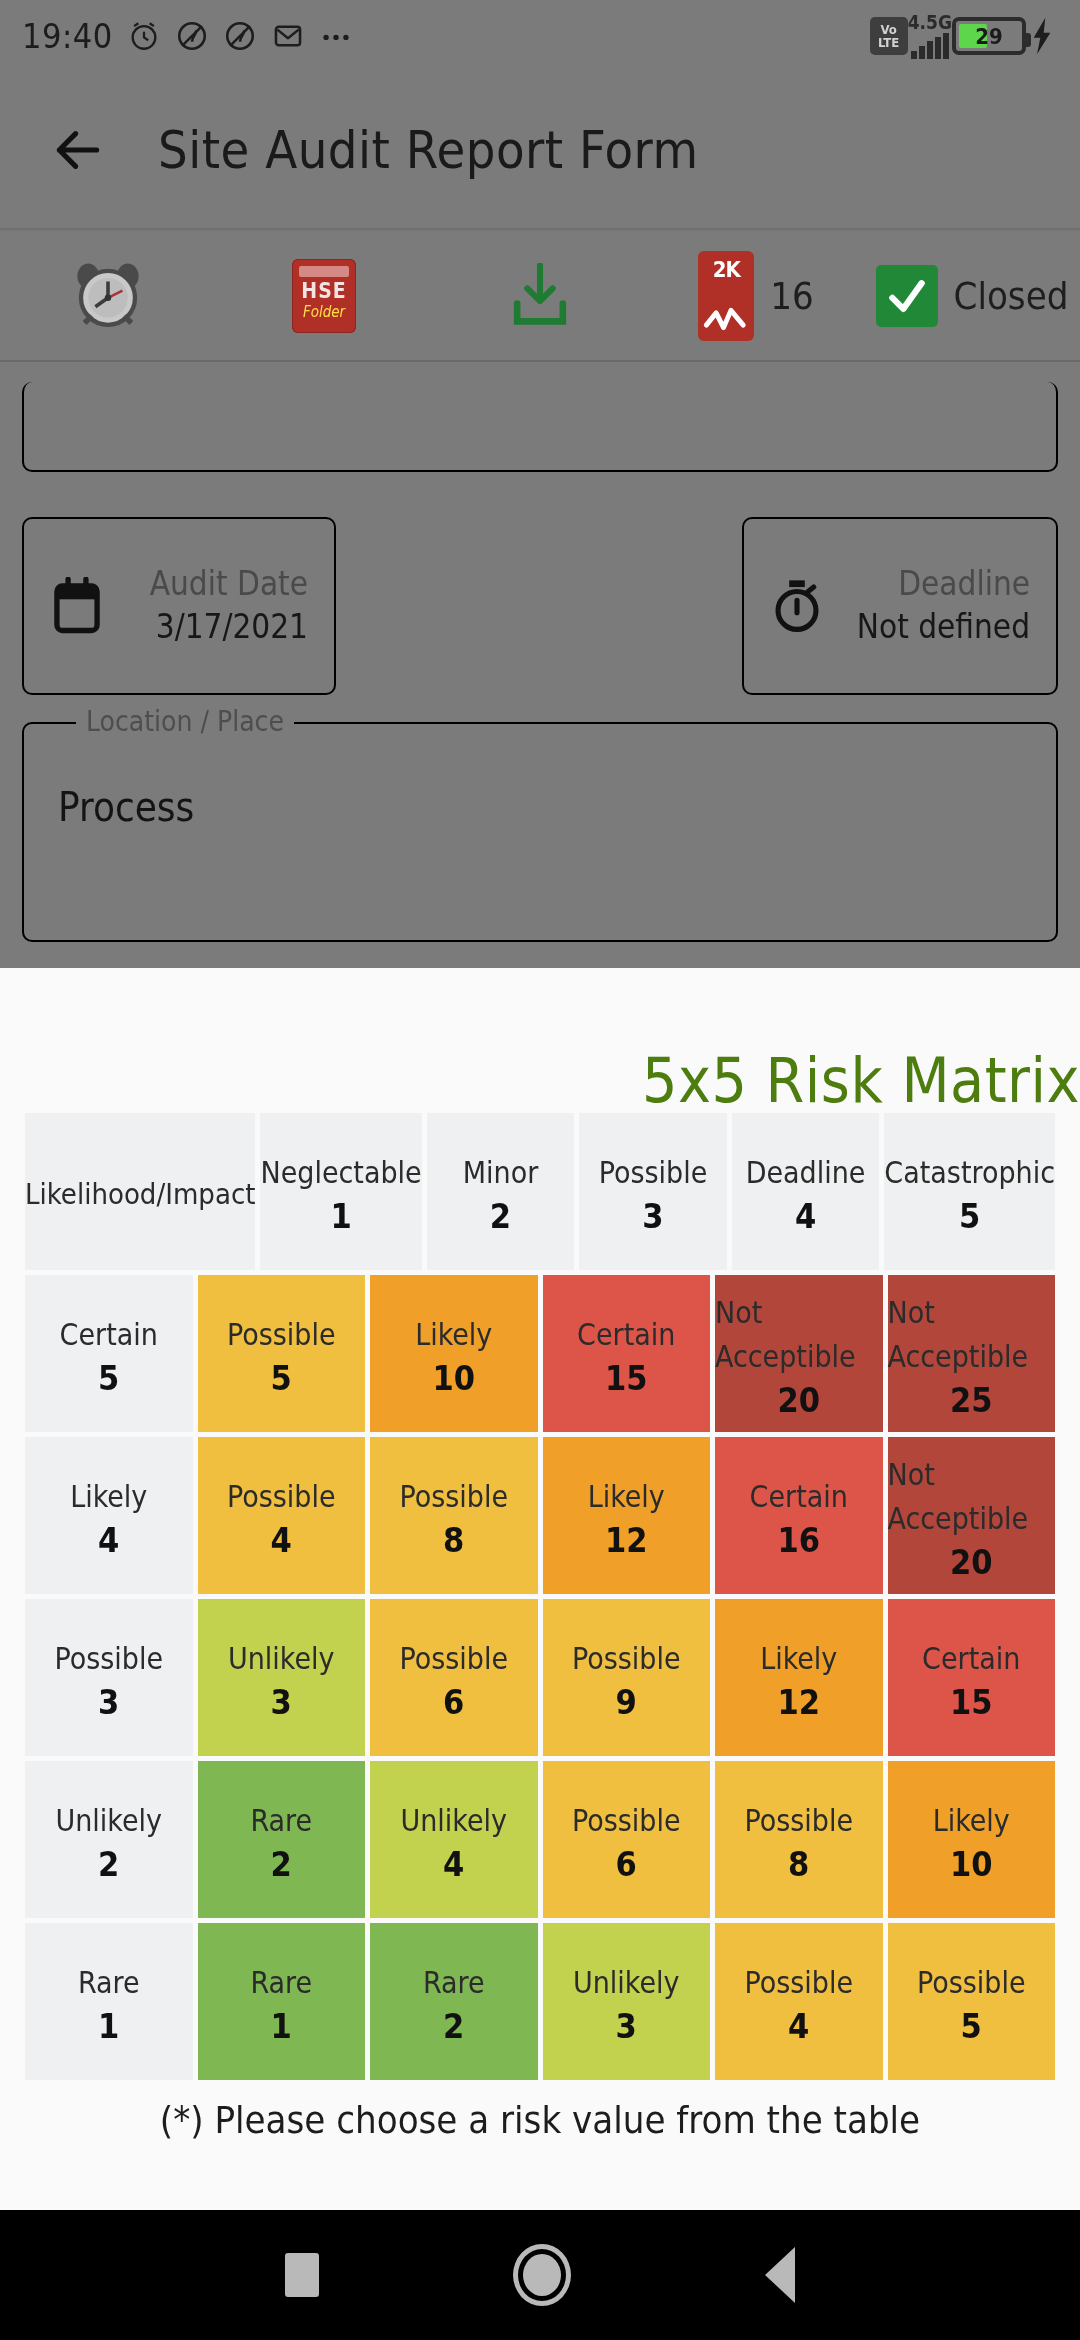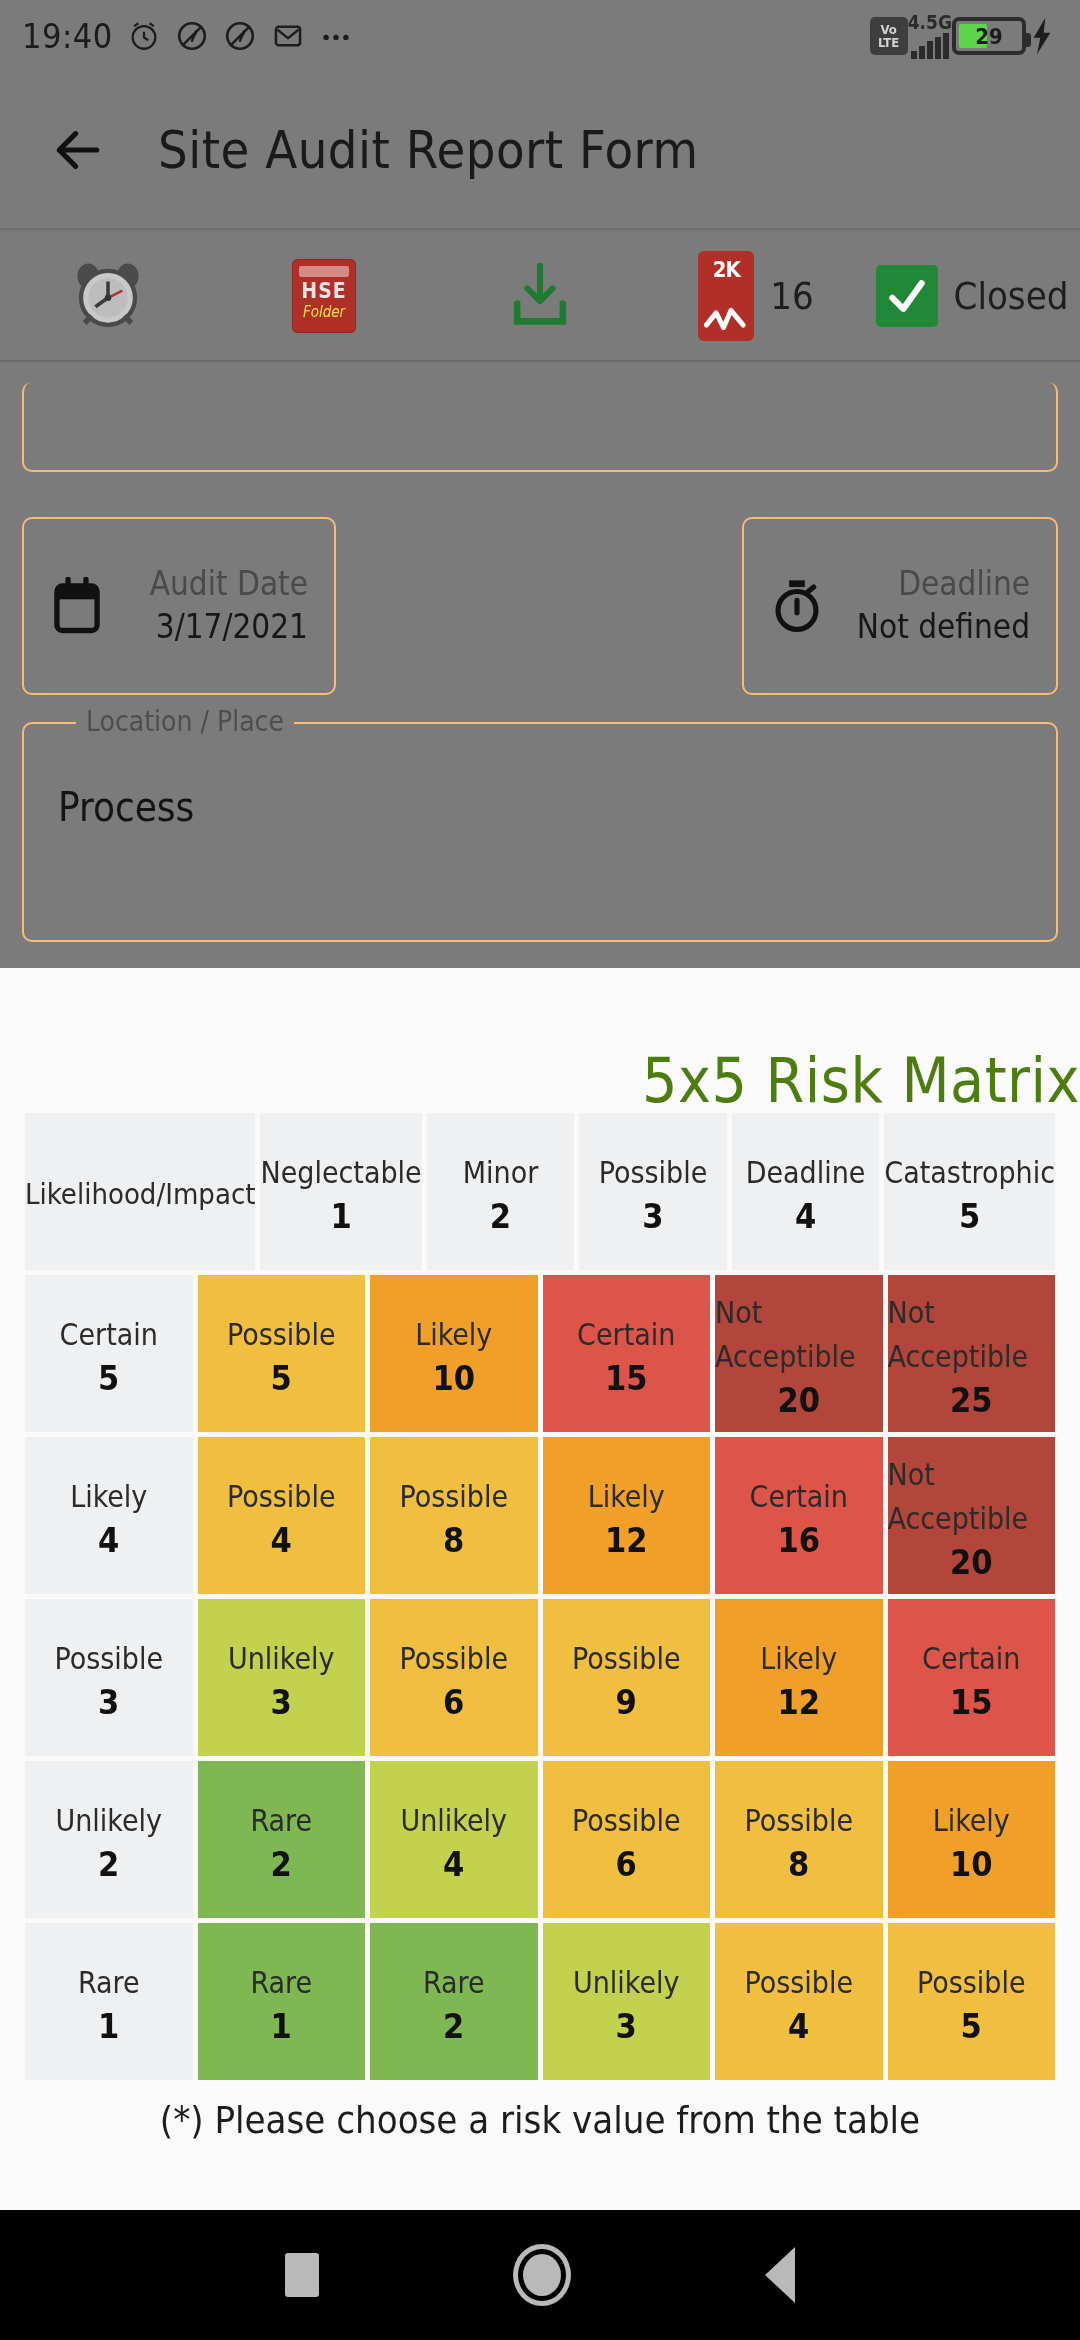--- a/index.html
+++ b/index.html
@@ -80,21 +80,21 @@
   .ic-2k .k { position:absolute; top:6px; left:0; width:100%; text-align:center;
     font-size:22px; font-weight:700; letter-spacing:-1px; }
   .ic-check { width:62px; height:62px; background:#218838; border-radius:5px;
     display:flex; align-items:center; justify-content:center; }
   #toolbar-div { position:absolute; left:0; top:360px; width:1080px; height:2px;
     background:#6a6a6a; }
 
   
   #form { position:absolute; left:0; top:362px; width:1080px; height:606px; }
   .fld {
-    position:absolute; border:2px solid #fdba74; border-radius:10px;
+    position:absolute; border:2px solid #000000; border-radius:10px;
   }
   #notes-box { left:22px; top:20px; width:1036px; height:90px; border-bottom-left-radius:10px;
      border-bottom-right-radius:10px; border-top:none; }
   .trio { top:155px; height:178px; display:flex; align-items:center; gap:20px; padding:0 26px; }
   #d1 { left:22px; width:314px; }
   #d2 { left:382px; width:314px; }
   #d3 { left:742px; width:316px; }
   .trio-ic { flex:none; }
   .trio-txt { display:flex; flex-direction:column; align-items:flex-end; flex:1; }
   .trio-lbl { font-size:33px; color:#4a4a4a; font-stretch:condensed; line-height:42px; }

